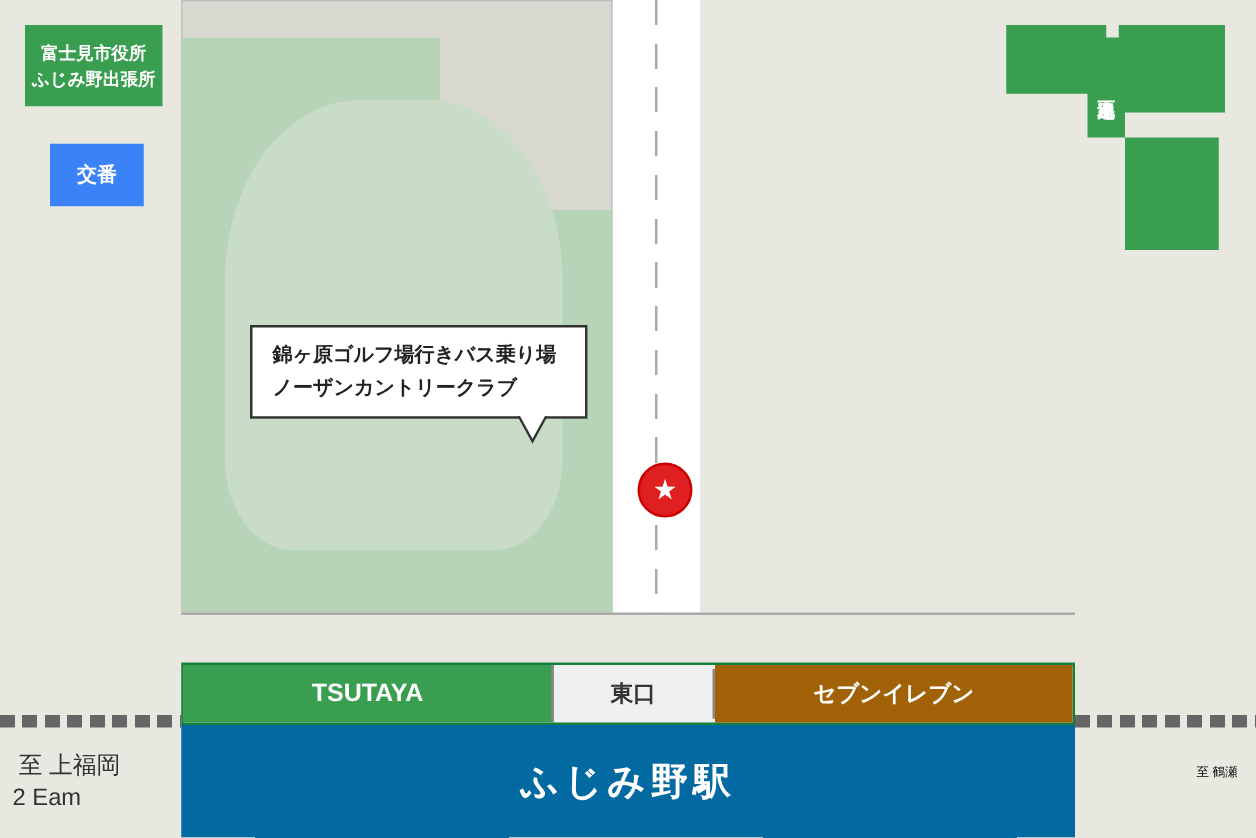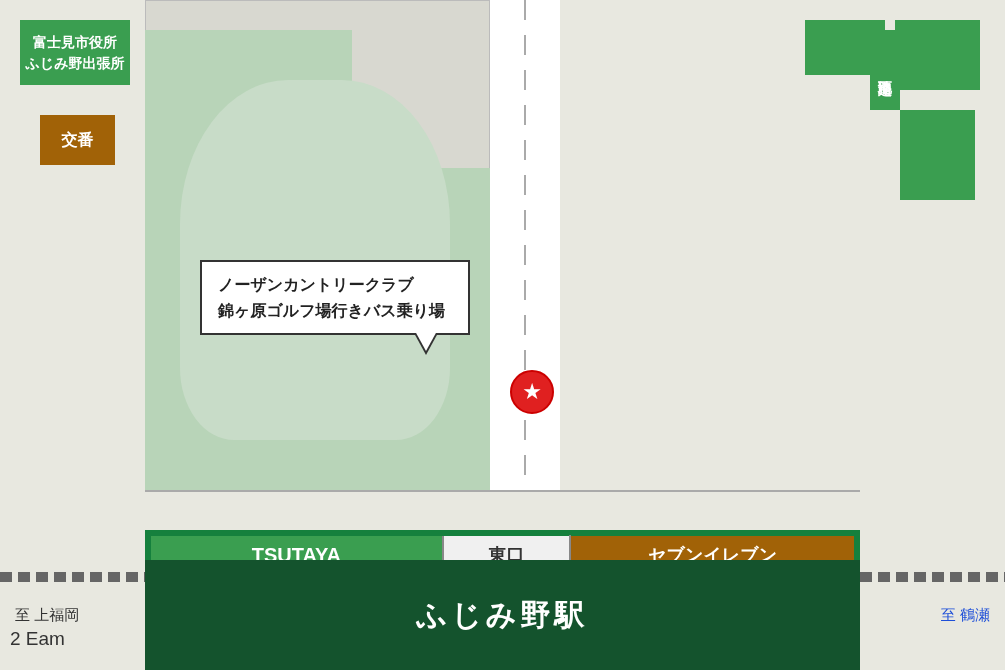--- a/index.html
+++ b/index.html
@@ -25,25 +25,25 @@
       background: #ffffff;
       top: 0;
       left: 490px;
       width: 70px;
       height: 490px;
     }
 
     
     .station-building {
       position: absolute;
-      background: #14532d;
+      background: #0369a1;
       bottom: 0;
       left: 145px;
       width: 715px;
-      height: 110px;
+      height: 90px;
       display: flex;
       align-items: center;
       justify-content: center;
     }
 
     .station-label {
       color: white;
       font-size: 30px;
       font-weight: bold;
       letter-spacing: 4px;
@@ -53,21 +53,21 @@
     .station-plaza {
       position: absolute;
       background: #f0f0f0;
       bottom: 90px;
       left: 145px;
       width: 715px;
       height: 50px;
       display: flex;
       align-items: center;
       justify-content: space-around;
-      border: 6px solid #15803d;
+      border: 2px solid #15803d;
     }
 
     
     .shop-tsutaya {
       background: #3a9e50;
       color: white;
       font-size: 20px;
       font-weight: bold;
       padding: 8px 20px;
       height: 100%;
@@ -203,21 +203,21 @@
     .green-building-left-1 span {
       color: white;
       font-size: 14px;
       font-weight: bold;
       line-height: 1.5;
       text-align: center;
     }
 
     .green-building-left-2 {
       position: absolute;
-      background: #a16207;
+      background: #3b82f6;
       top: 115px;
       left: 40px;
       width: 75px;
       height: 50px;
       display: flex;
       align-items: center;
       justify-content: center;
     }
 
     .green-building-left-2 span {
@@ -278,30 +278,30 @@
       color: white;
       z-index: 10;
       border: 2px solid #cc0000;
     }
 
     
     .dir-left {
       position: absolute;
       bottom: 45px;
       left: 15px;
-      font-size: 15px;
+      font-size: 19px;
       color: #333;
     }
 
     .dir-right {
       position: absolute;
       bottom: 45px;
       right: 15px;
-      font-size: 15px;
-      color: #1d4ed8;
+      font-size: 10px;
+      color: #000000;
     }
 
     
     .rail-dashes-left {
       position: absolute;
       bottom: 88px;
       left: 0;
       width: 145px;
       height: 10px;
       background: repeating-linear-gradient(90deg, #666 0px, #666 12px, transparent 12px, transparent 18px);
@@ -364,22 +364,22 @@
     <span>交番</span>
   </div>
 
   <div class="green-building-1"></div>
   <div class="green-building-2"></div>
   <div class="green-building-3"></div>
 
   <div class="chika-label">地下通路</div>
 
   <div class="callout-box">
+    <div>錦ヶ原ゴルフ場行きバス乗り場</div>
     <div>ノーザンカントリークラブ</div>
-    <div>錦ヶ原ゴルフ場行きバス乗り場</div>
   </div>
 
   <div class="star-marker">★</div>
 
   <div class="sep-line"></div>
 
   <div class="station-plaza">
     <div class="shop-tsutaya">
       <span>TSUTAYA</span>
     </div>

